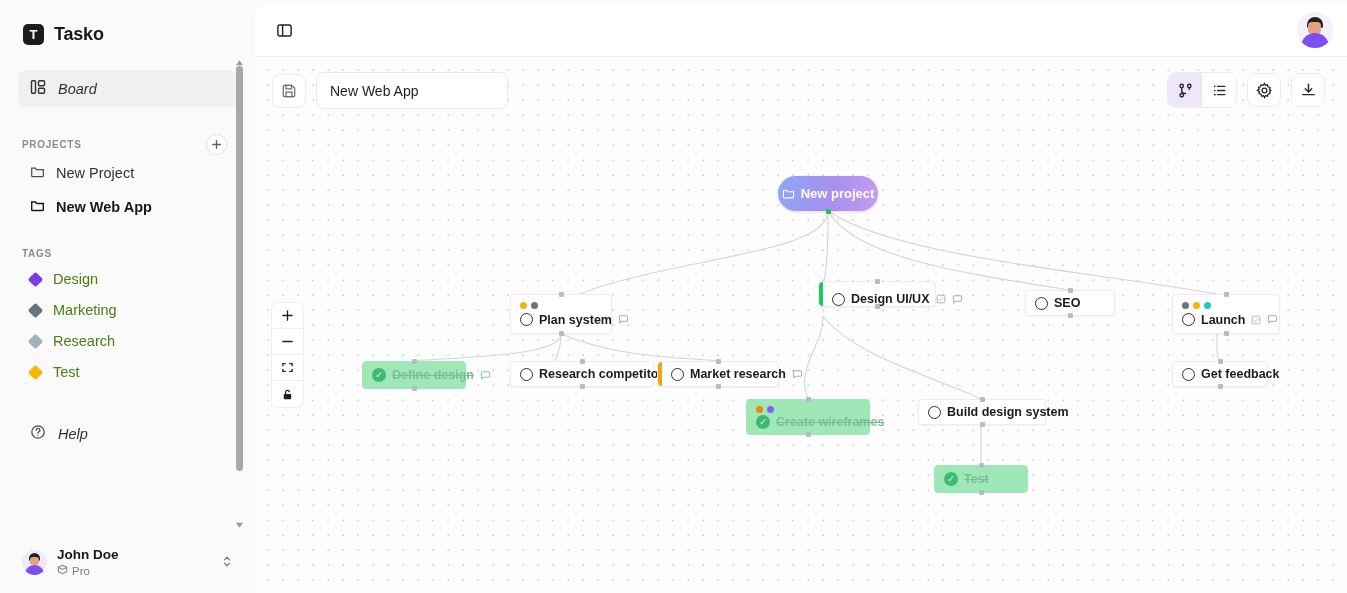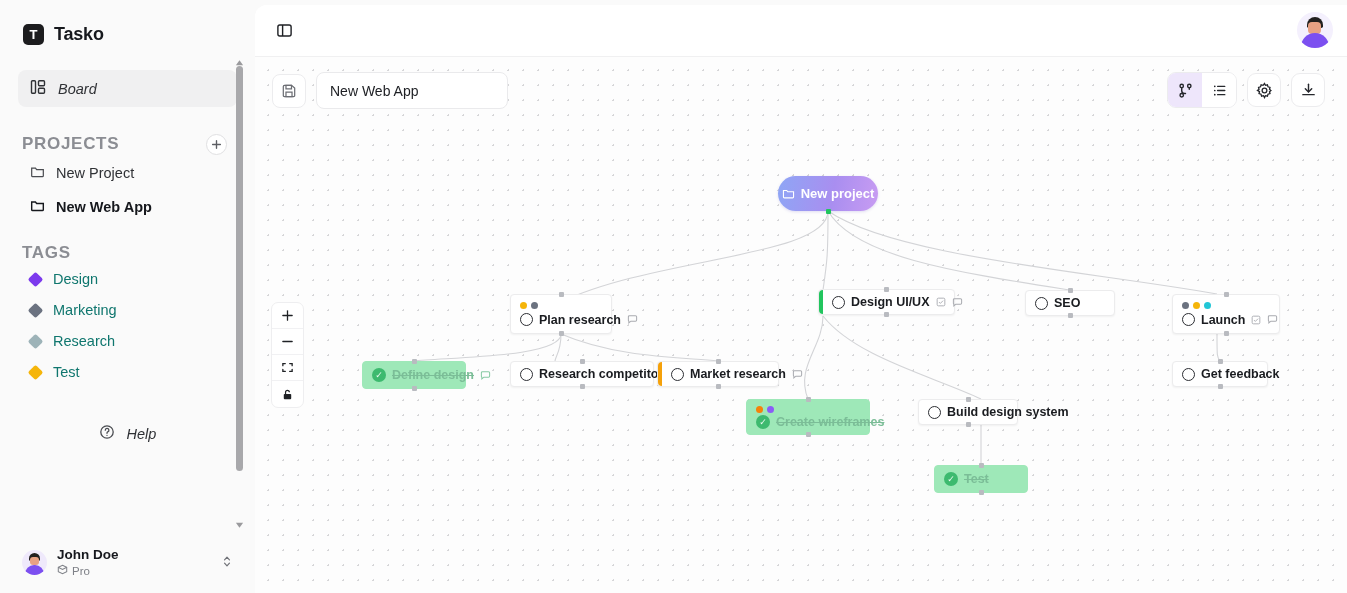--- a/index.html
+++ b/index.html
@@ -41,21 +41,21 @@
     font-size: 14.5px; color: #2f3135; font-style: italic;
   }
   .nav-item.active { background: #f0f0f1; }
   .nav-board { margin-top: 18px; }
 
   .section-head {
     display: flex; align-items: center; justify-content: space-between;
     padding: 0 28px 0 22px; margin-top: 26px; height: 22px;
   }
   .section-title {
-    font-size: 17px; font-weight: 700; letter-spacing: 0.7px;
+    font-size: 10px; font-weight: 700; letter-spacing: 0.7px;
     color: #8b8d93; text-transform: uppercase;
   }
   .plus-btn {
     width: 21px; height: 21px; border-radius: 50%;
     border: 1px solid #e0e0e2; background: #fff;
     display: flex; align-items: center; justify-content: center;
     cursor: pointer; color: #5c5e63; font-size: 14px; line-height: 1;
   }
 
   .proj-item {
@@ -64,25 +64,25 @@
     border-radius: 8px; cursor: pointer;
     font-size: 14.5px; color: #2f3135;
   }
   .proj-item.sel { font-weight: 700; color: #16181d; }
 
   .tags-head { padding: 0 22px; margin-top: 20px; height: 20px; }
   .tag-item {
     display: flex; align-items: center; gap: 12px;
     padding: 7px 12px; margin: 1px 18px 0 18px;
     border-radius: 8px; cursor: pointer;
-    font-size: 14.5px; color: #0f766e;
+    font-size: 14.5px; color: #4d7c0f;
   }
   .diamond { width: 11px; height: 11px; transform: rotate(45deg); border-radius: 2px; flex:0 0 11px;}
 
-  .help-item { margin-top: 28px; justify-content: center; }
+  .help-item { margin-top: 28px; }
 
   .user-row {
     position: absolute; left: 0; bottom: 10px; width: 255px;
     display: flex; align-items: center; gap: 10px;
     padding: 6px 22px; cursor: pointer;
   }
   .avatar-sm {
     width: 25px; height: 25px; border-radius: 50%;
     background: #efe9fb; position: relative; overflow: hidden; flex: 0 0 25px;
   }
@@ -471,31 +471,31 @@
       </div>
 
       <div class="node" style="left:255px; top:237px; width:102px; height:40px;">
         <span class="handle top"></span>
         <div class="dots">
           <span class="dot" style="background:#f5b50a"></span>
           <span class="dot" style="background:#6b7280"></span>
         </div>
         <div class="row">
           <span class="ncircle"></span>
-          <span class="nlabel">Plan research</span>
+          <span class="nlabel">Plan system</span>
           <span class="nicon">
             <svg width="11" height="11" viewBox="0 0 12 12" fill="none" stroke="#a9abb0" stroke-width="1.1">
               <path d="M1.5 3a1.2 1.2 0 0 1 1.2-1.2h6.6A1.2 1.2 0 0 1 10.5 3v3.6a1.2 1.2 0 0 1-1.2 1.2H4.2L2 9.8V7.8a1.2 1.2 0 0 1-.5-1.2V3z"></path>
             </svg>
           </span>
         </div>
         <span class="handle bot"></span>
       </div>
 
-      <div class="node" style="left:563px; top:232px; width:137px; height:26px;">
+      <div class="node" style="left:563px; top:224px; width:118px; height:26px;justify-content:flex-end;">
         <span class="lbar" style="background:#22c55e"></span>
         <span class="handle top"></span>
         <div class="row" style="padding-left:13px;">
           <span class="ncircle"></span>
           <span class="nlabel">Design UI/UX</span>
           <span class="nicon">
             <svg width="10" height="10" viewBox="0 0 12 12" fill="none" stroke="#a9abb0" stroke-width="1.1">
               <rect x="1.4" y="1.4" width="9.2" height="9.2" rx="1.4"></rect>
                 <path d="M3.6 6.1 5.2 7.7 8.5 4.4"></path>
             </svg>
@@ -596,21 +596,21 @@
           <span class="dot" style="background:#f5820a"></span>
           <span class="dot" style="background:#8b5cf6"></span>
         </div>
         <div class="row">
           <span class="ncheck">✓</span>
           <span class="nlabel">Create wireframes</span>
         </div>
         <span class="handle bot"></span>
       </div>
 
-      <div class="node" style="left:663px; top:342px; width:100px; height:26px;">
+      <div class="node" style="left:663px; top:342px; width:128px; height:26px;">
         <span class="handle top"></span>
         <div class="row">
           <span class="ncircle"></span>
           <span class="nlabel">Build design system</span>
         </div>
         <span class="handle bot"></span>
       </div>
 
       <div class="node done" style="left:679px; top:408px; width:94px; height:28px;">
         <span class="handle top"></span>

